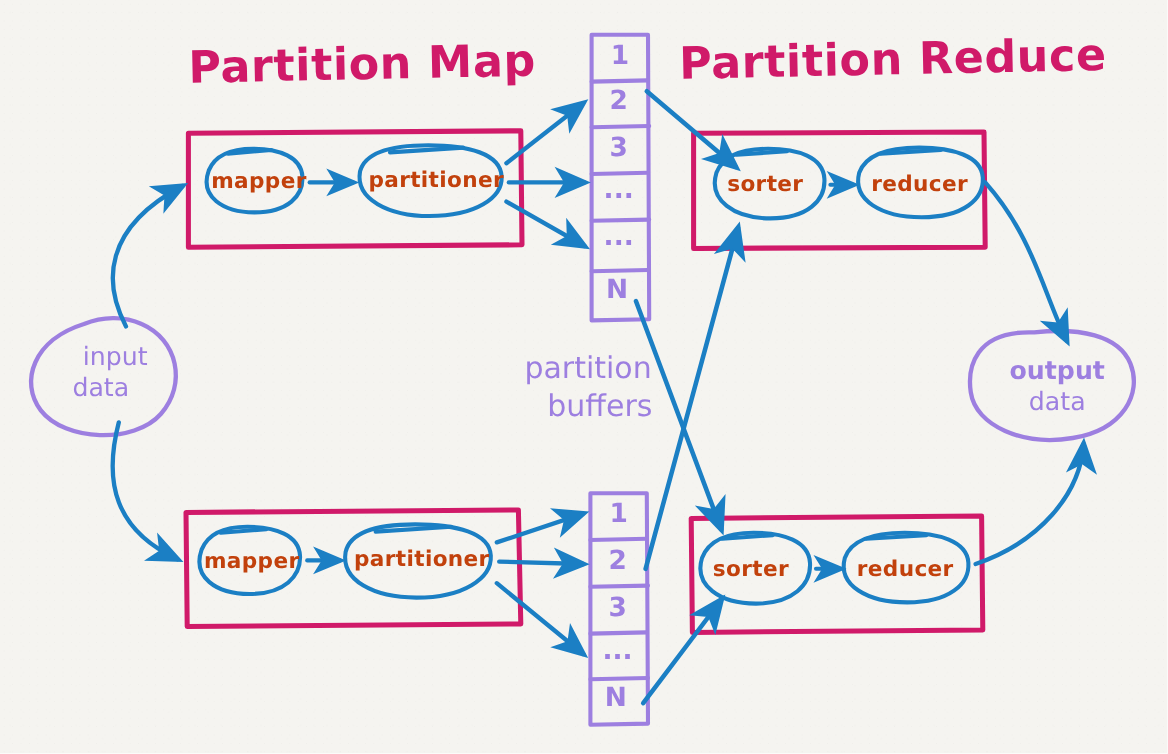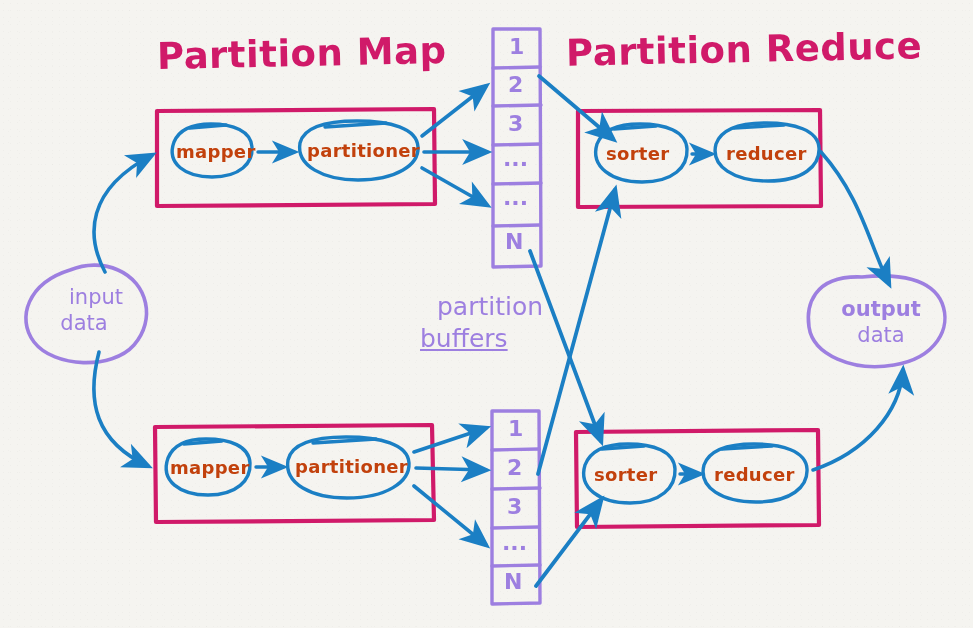--- a/index.html
+++ b/index.html
@@ -205,21 +205,21 @@
   <div class="txt bufnum" style="left:503px;top:185px;">...</div>
   <div class="txt bufnum" style="left:505px;top:229px;">N</div>
 
   <div class="txt bufnum" style="left:508px;top:416px;">1</div>
   <div class="txt bufnum" style="left:507px;top:455px;">2</div>
   <div class="txt bufnum" style="left:507px;top:494px;">3</div>
   <div class="txt bufnum" style="left:502px;top:530px;">...</div>
   <div class="txt bufnum" style="left:504px;top:569px;">N</div>
 
   <div class="txt buflabel" style="left:417px;top:293px;margin-left:20px;">partition</div>
-  <div class="txt buflabel" style="left:420px;top:325px;text-decoration:underline;">buffers</div>
+  <div class="txt buflabel" style="left:456px;top:325px;">buffers</div>
 
   <div class="txt blobtext" style="left:48px;top:287px;width:96px;">input</div>
   <div class="txt blobtext" style="left:36px;top:313px;width:96px;">data</div>
 
   <div class="txt blobtext" style="left:825px;top:299px;width:112px;font-weight:bold;">output</div>
   <div class="txt blobtext" style="left:825px;top:325px;width:112px;">data</div>
 
 </div>
 
 </body></html>

